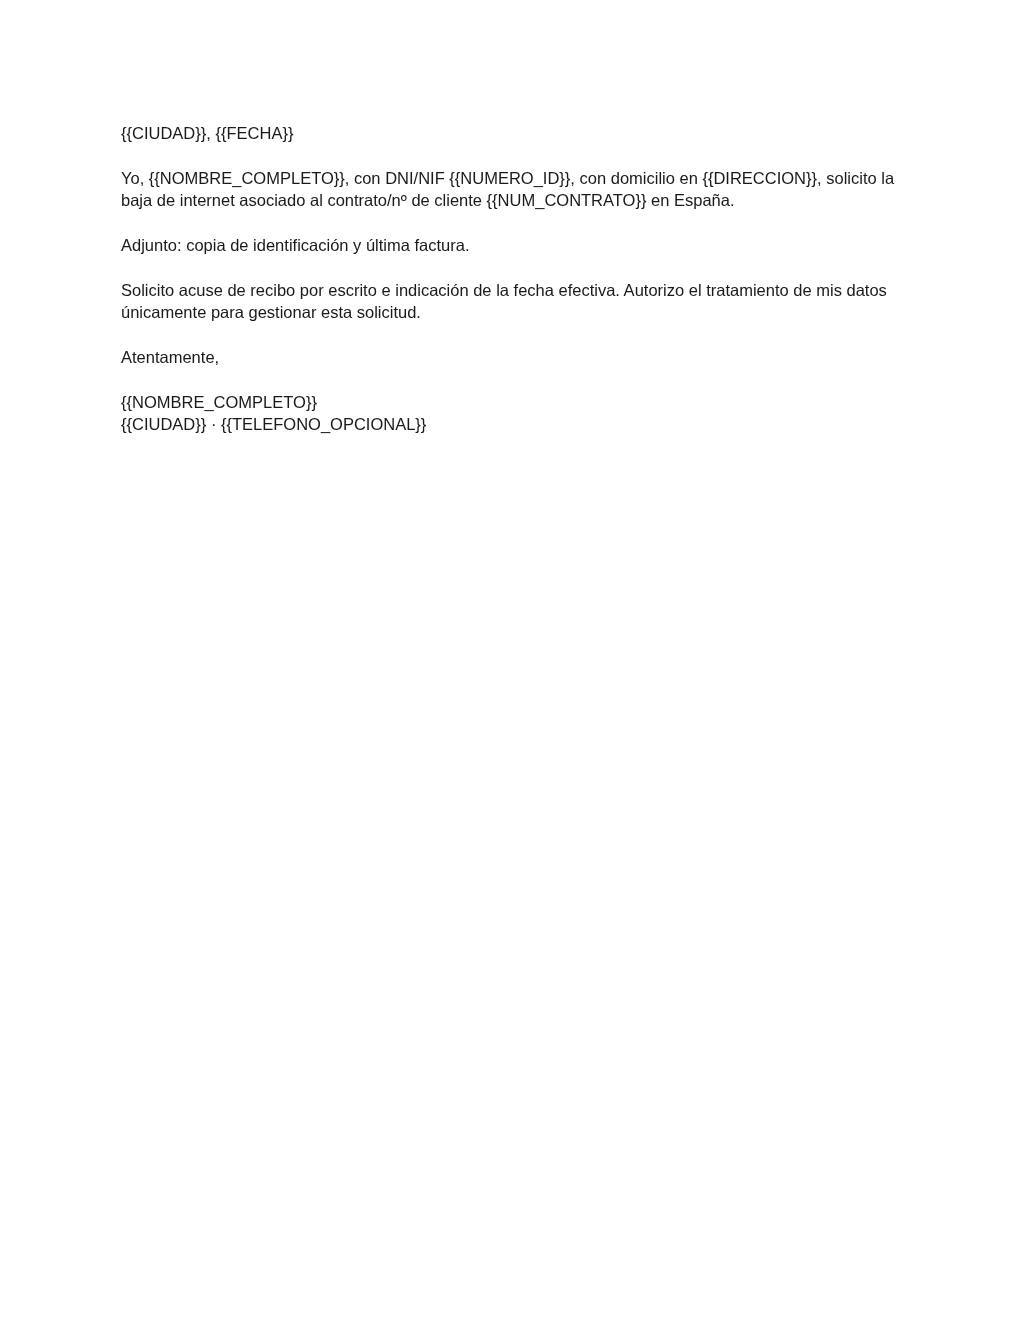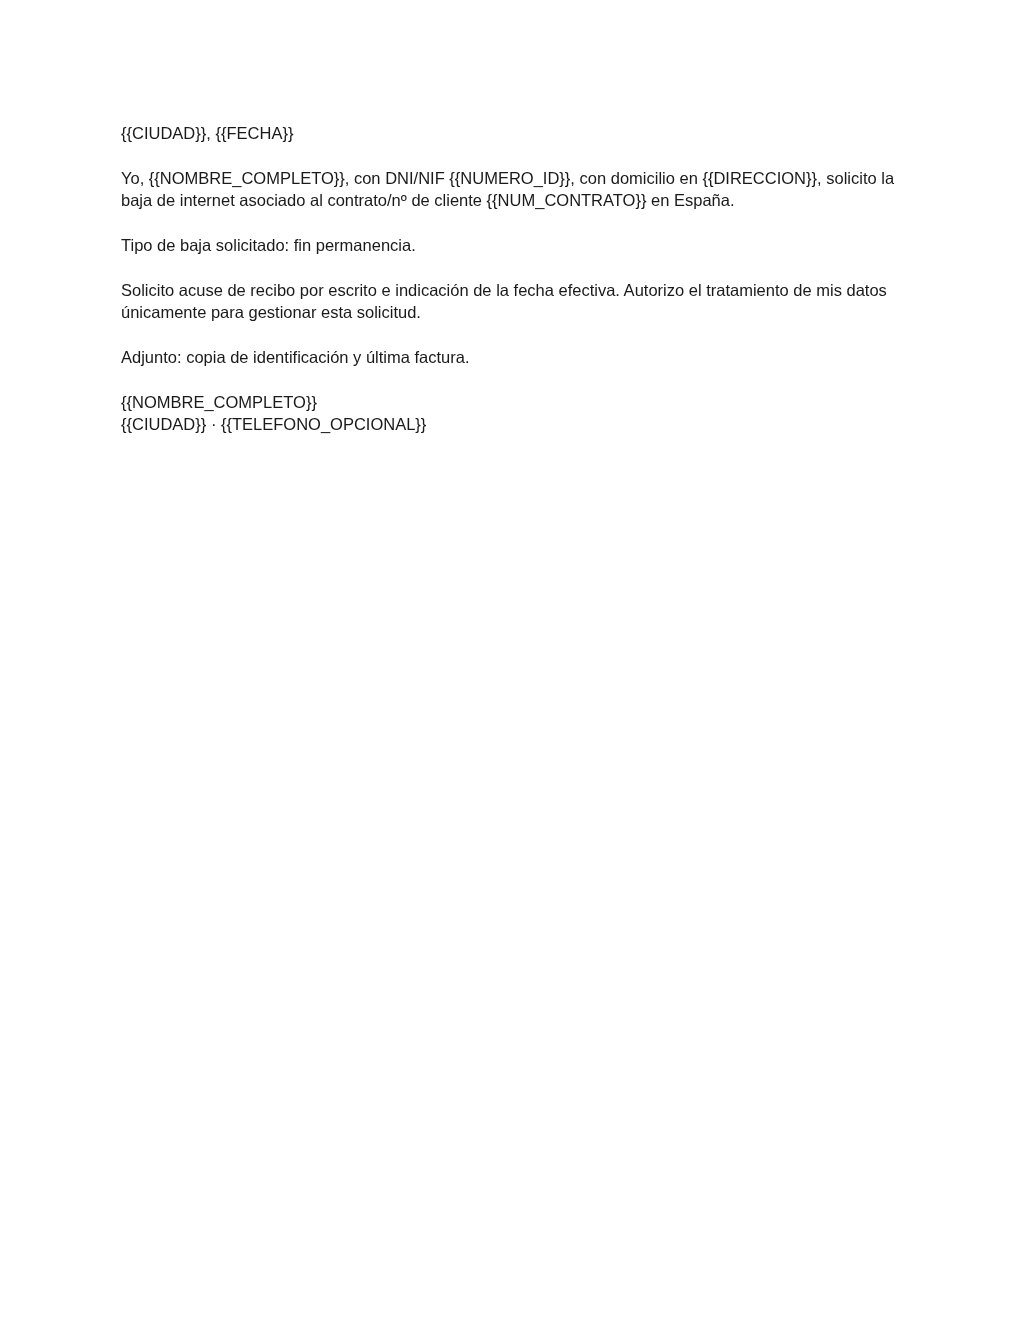--- a/index.html
+++ b/index.html
@@ -30,20 +30,20 @@
   }
 </style>
 </head>
 <body>
 
 <div class="page">
   <div class="doc">
     <p>{{CIUDAD}}, {{FECHA}}</p>
     <p>Yo, {{NOMBRE_COMPLETO}}, con DNI/NIF {{NUMERO_ID}}, con domicilio en {{DIRECCION}}, solicito la
 baja de internet asociado al contrato/nº de cliente {{NUM_CONTRATO}} en España.</p>
-    <p>Tipo de baja solicitado: fin permanencia.</p>
+    <p>Adjunto: copia de identificación y última factura.</p>
     <p>Solicito acuse de recibo por escrito e indicación de la fecha efectiva. Autorizo el tratamiento de mis datos
 únicamente para gestionar esta solicitud.</p>
-    <p>Adjunto: copia de identificación y última factura.</p>
+    <p>Atentamente,</p>
     <p>{{NOMBRE_COMPLETO}}
 {{CIUDAD}} · {{TELEFONO_OPCIONAL}}</p>
   </div>
 </div>
 
 </body></html>

